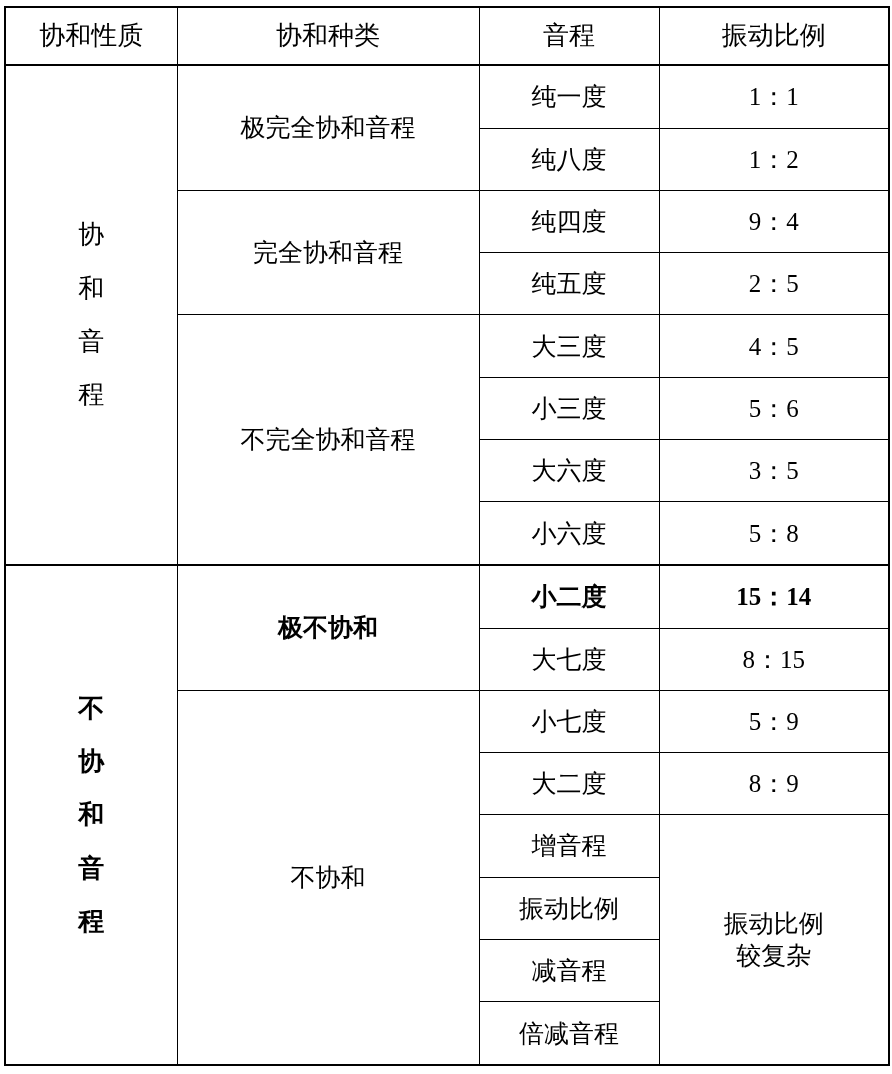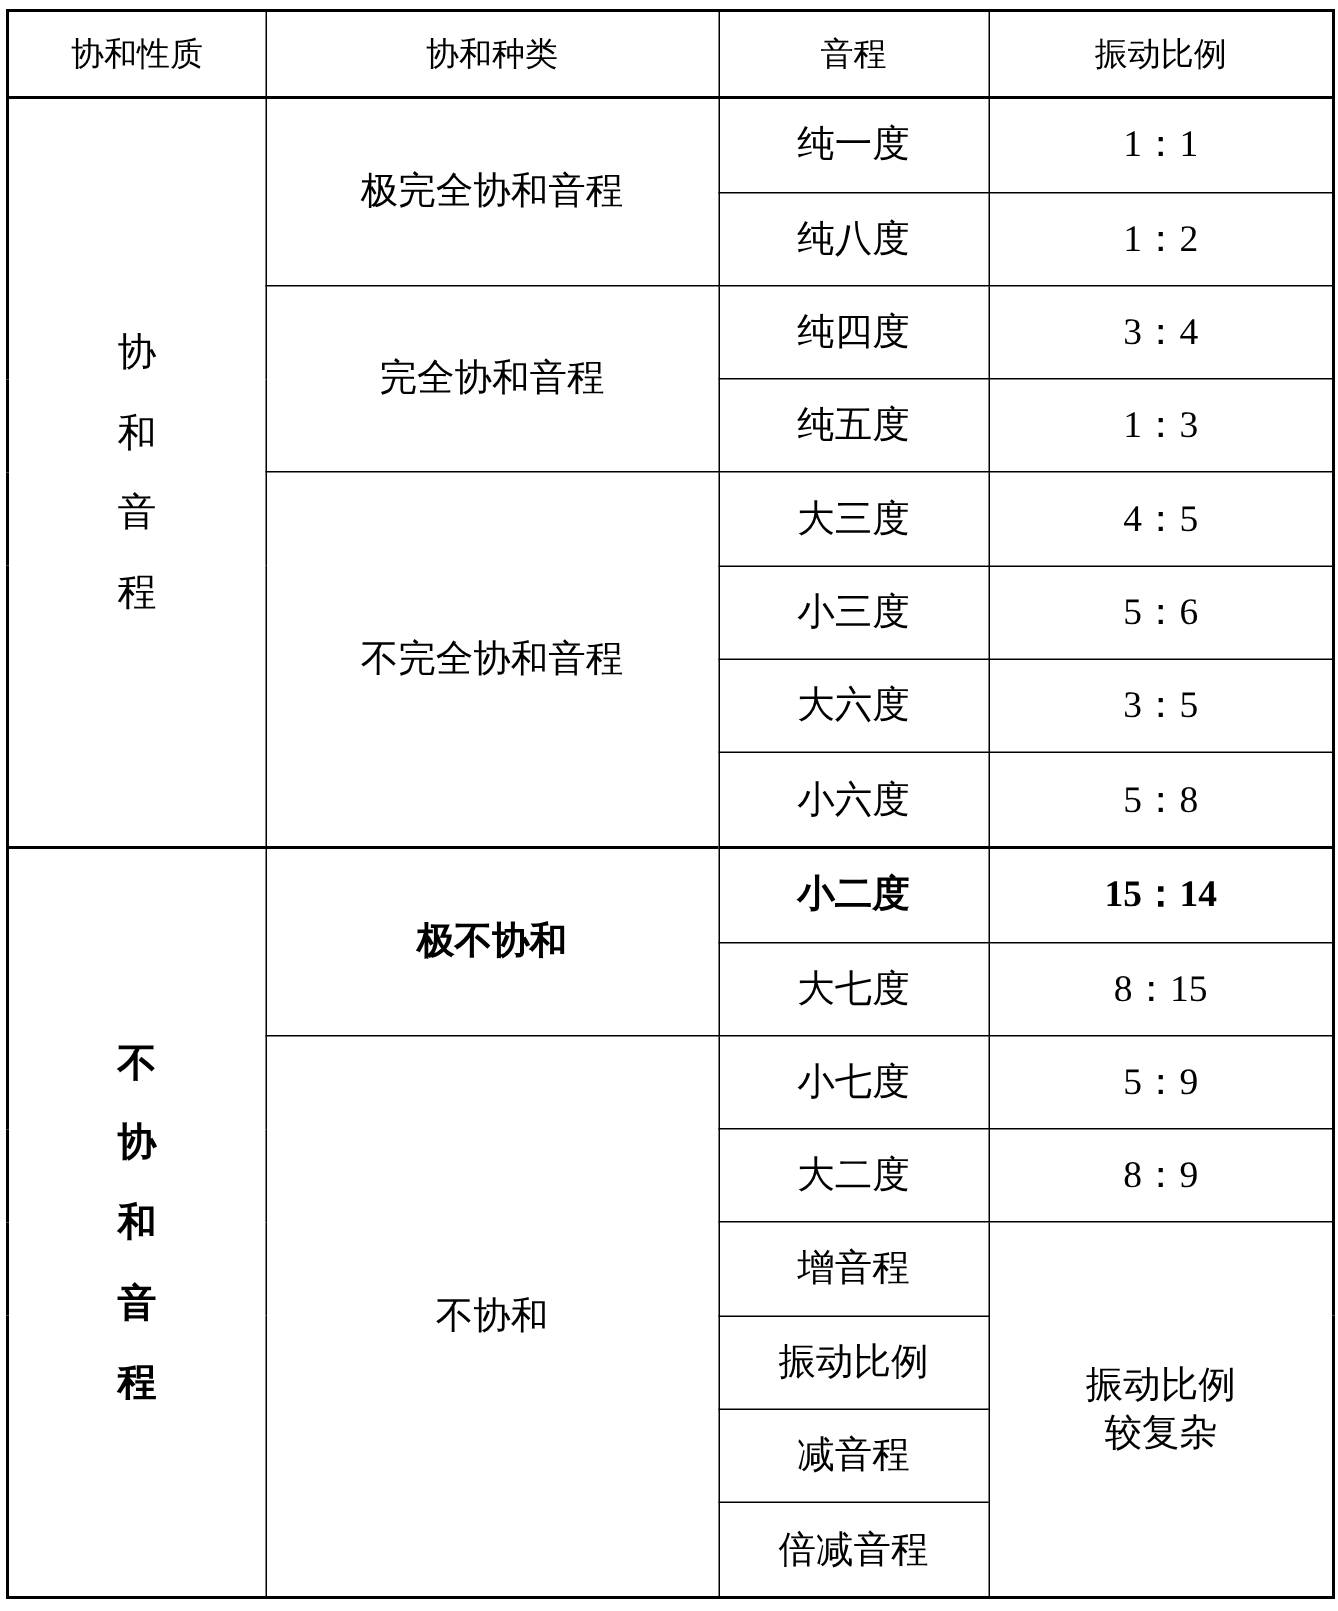--- a/index.html
+++ b/index.html
@@ -37,21 +37,21 @@
   }
   
   col.c1 { width: 172px; }
   col.c2 { width: 302px; }
   col.c3 { width: 180px; }
   col.c4 { width: 230px; }
 
   
   tr.header-row td {
     height: 52px;
-    font-size: 22px;
+    font-size: 26px;
     border-bottom: 2px solid #000;
   }
   .thick-top   { border-top: 2px solid #000 !important; font-weight: bold; }
   .thick-bottom{ border-bottom: 2px solid #000 !important; margin-left: 40px; }
 
   
   .vert-text {
     display: flex;
     flex-direction: column;
     align-items: center;
@@ -114,25 +114,25 @@
         <td class="ratio-cell">1：1</td>
       </tr>
       <tr>
         <td class="interval-cell">纯八度</td>
         <td class="ratio-cell">1：2</td>
       </tr>
 
       <tr>
         <td rowspan="2" class="kind-cell">完全协和音程</td>
         <td class="interval-cell">纯四度</td>
-        <td class="ratio-cell">3：4</td>
+        <td class="ratio-cell">9：4</td>
       </tr>
       <tr>
         <td class="interval-cell">纯五度</td>
-        <td class="ratio-cell">1：3</td>
+        <td class="ratio-cell">2：5</td>
       </tr>
 
       <tr>
         <td rowspan="4" class="kind-cell">不完全协和音程</td>
         <td class="interval-cell">大三度</td>
         <td class="ratio-cell">4：5</td>
       </tr>
       <tr>
         <td class="interval-cell">小三度</td>
         <td class="ratio-cell">5：6</td>

